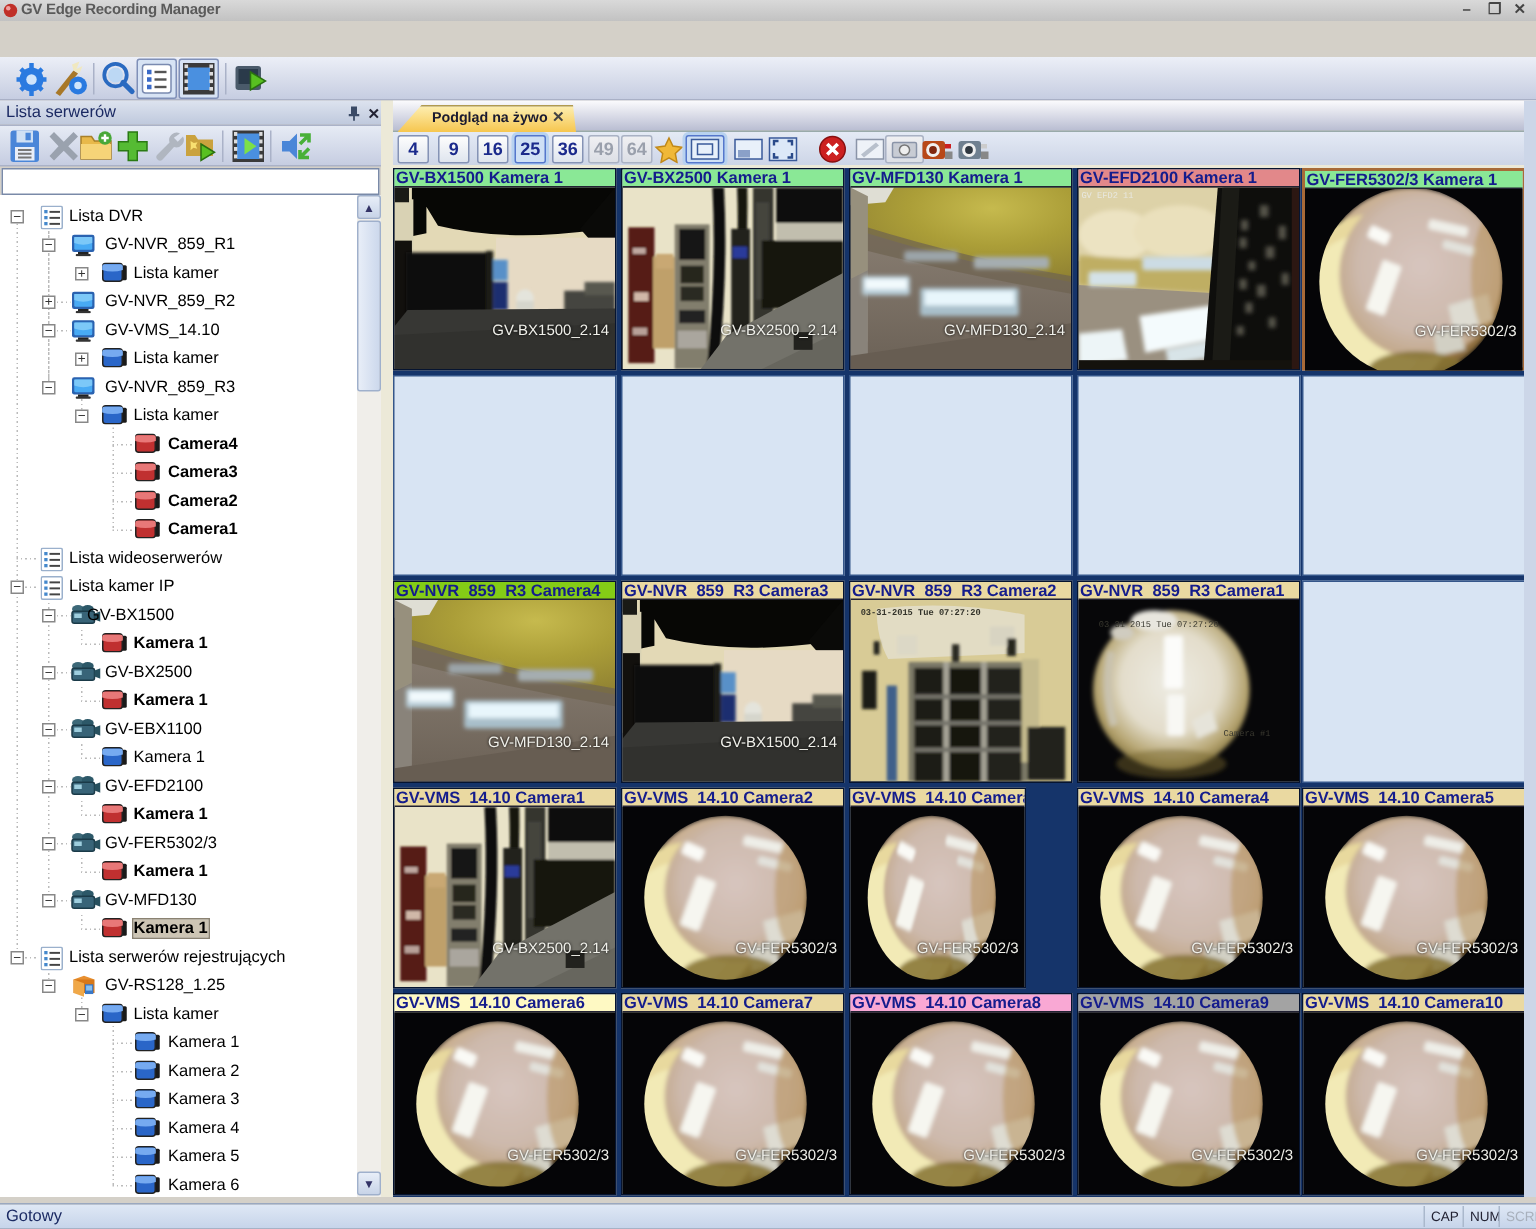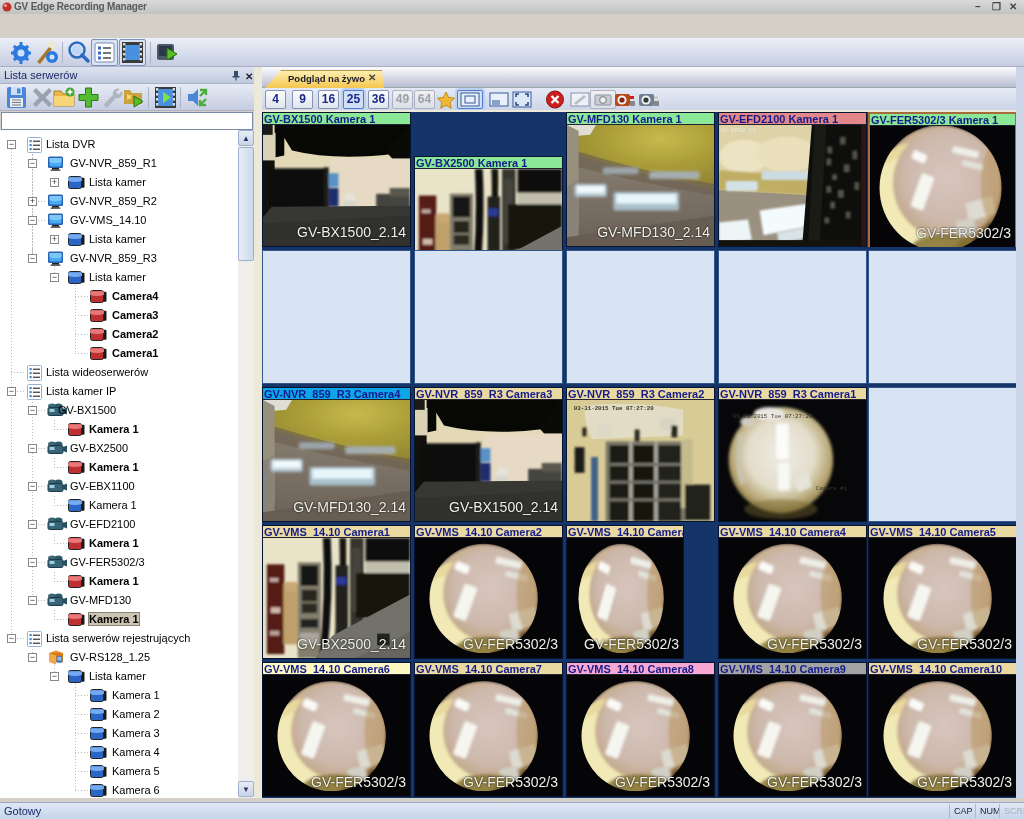--- a/index.html
+++ b/index.html
@@ -49,21 +49,21 @@
 .ribtn{position:absolute;top:2px;width:24px;height:19px}
 
 #gridbg{left:262px;top:112px;width:755px;height:688px;background:#15346a}
 #gridtop{left:254px;top:110px;width:762px;height:2px;background:#ece9d8}
 #gridright{left:1016px;top:67px;width:8px;height:731px;background:#ccd6e8}
 .cell{position:absolute;border:1px solid #061430;background:#d8e4f3}
 .cell.empty{border:1px solid #35568a}
 .chdr{height:12px;font-size:11px;font-weight:bold;color:#141c8c;line-height:12px;white-space:pre;overflow:hidden;border-bottom:1px solid #223;padding-left:1px}
 .cimg{position:relative;overflow:hidden;background:#000}
 .cimg svg{position:absolute;left:0;top:0}
-.cap{position:absolute;right:4px;bottom:6px;color:#f0f0ea;font-size:14px;text-shadow:0 0 2px #000}
+.cap{position:absolute;right:4px;bottom:20px;color:#f0f0ea;font-size:10px;text-shadow:0 0 2px #000}
 
 #sbar{left:0;top:802px;width:1024px;height:17px;background:linear-gradient(#dfe8f5,#c6d4ea);border-top:1px solid #9aa8c0;color:#1b2a63;font-size:11px;line-height:16px}
 #sbar .l{position:absolute;left:4px}
 #sbar .k{position:absolute;top:1px;height:14px;border-left:1px solid #aab8cc;padding-left:4px;color:#223;font-size:9px;line-height:15px}
 #sbar .off{color:#a8b0bc}
 #gap{left:0;top:798px;width:1024px;height:4px;background:#d4d0c8}
 </style></head>
 <body>
 <div id="app">
 <div class="abs" id="title">
@@ -612,21 +612,21 @@
 <rect x="84" y="77" width="12" height="6" fill="#d6d6cc"></rect>
 <rect x="117" y="70" width="35" height="15" fill="#45453f"></rect>
 <rect x="131" y="64" width="21" height="9" fill="#585850"></rect>
 </g>
 <path d="M0,123 L0,94 L9,83 L152,82 L152,123 Z" fill="#373734"></path>
 <path d="M0,123 L0,100 L152,92 L152,123 Z" fill="#31312e"></path>
 </svg>
         <div class="cap">GV-BX1500_2.14</div>
       </div>
 </div>
-<div class="cell" style="left:414px;top:112px;width:149px;height:135px;border:1px solid #061430;margin-top:44px;">
+<div class="cell" style="left:414px;top:112px;width:149px;height:135px;border:1px solid #061430;">
 <div class="chdr" style="background:#8ae896">GV-BX2500 Kamera 1</div>
 <div class="cimg" style="height:121px">
         <svg width="100%" height="100%" viewBox="0 0 152 123" preserveAspectRatio="none">
 <defs>
             <filter id="bB2" x="-10%" y="-10%" width="120%" height="120%">
               <feGaussianBlur stdDeviation="0.9"></feGaussianBlur>
             </filter>
           </defs>
 <rect width="152" height="123" fill="#e9e3c8"></rect>
 <g filter="url(#bB2)">
@@ -785,21 +785,21 @@
 </svg>
         <div class="cap">GV-FER5302/3</div>
       </div>
 </div>
 <div class="cell empty" style="left:262px;top:250px;width:149px;height:134px"></div>
 <div class="cell empty" style="left:414px;top:250px;width:149px;height:134px"></div>
 <div class="cell empty" style="left:566px;top:250px;width:149px;height:134px"></div>
 <div class="cell empty" style="left:718px;top:250px;width:149px;height:134px"></div>
 <div class="cell empty" style="left:868px;top:250px;width:149px;height:134px"></div>
 <div class="cell" style="left:262px;top:387px;width:149px;height:135px;border:1px solid #061430;">
-<div class="chdr" style="background:#0ea5e9">GV-NVR  859  R3 Camera4</div>
+<div class="chdr" style="background:#84cc16">GV-NVR  859  R3 Camera4</div>
 <div class="cimg" style="height:121px">
         <svg width="100%" height="100%" viewBox="0 0 152 123" preserveAspectRatio="none">
 <defs>
 <radialGradient id="gC6" cx="62%" cy="22%" r="100%">
 <stop offset="0%" stop-color="#c6ba4e"></stop>
               <stop offset="40%" stop-color="#ab9e38"></stop>
               <stop offset="100%" stop-color="#857630"></stop>
 </radialGradient>
 <linearGradient id="gC26" x1="0" y1="0" x2="0" y2="1">
 <stop offset="0%" stop-color="#91867a"></stop>

